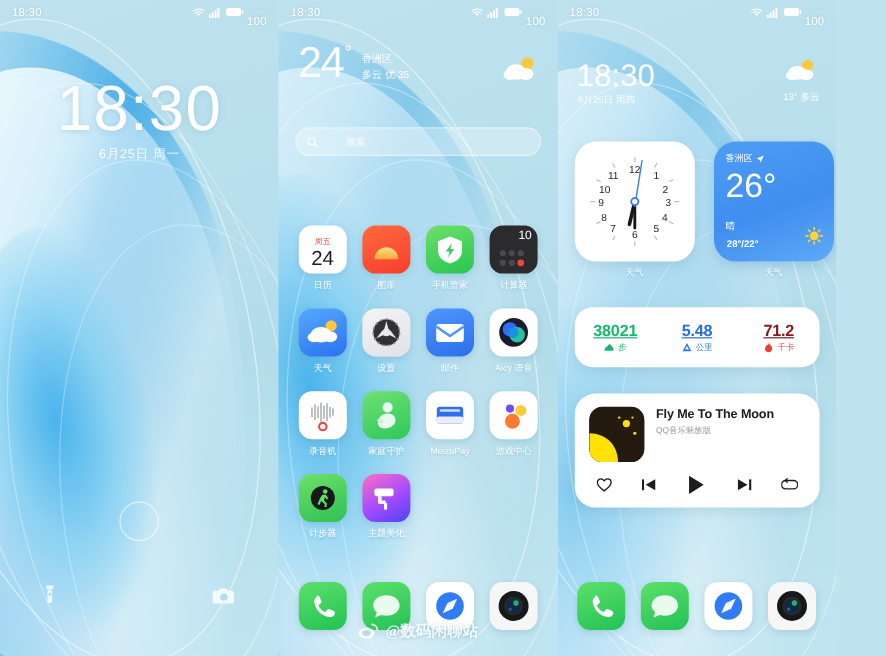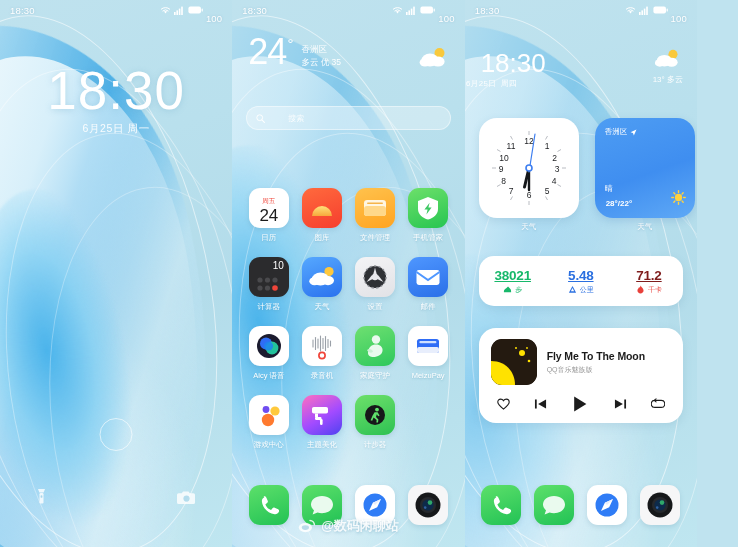--- a/index.html
+++ b/index.html
@@ -110,25 +110,26 @@
 
   .dock {
     position: absolute; bottom: 22px; left: 10px; right: 10px; z-index: 25;
     display: grid; grid-template-columns: repeat(4, 1fr); justify-items: center;
   }
   .watermark {
     position: absolute; bottom: 12px; left: 0; right: 0; z-index: 30;
     display: flex; align-items: center; justify-content: center; gap: 5px;
     color: rgba(255,255,255,.88); font-size: 13px; font-weight: 700;
     text-shadow: 0 1px 3px rgba(100,160,190,.5);
+    font-family: Liberation Serif, serif;
   }
 
   
   .p3-clock { position: absolute; top: 50px; left: 16px; color: #fff; font-size: 26px; font-weight: 300; line-height: 1; z-index: 20; }
-  .p3-date { position: absolute; top: 78px; left: 1px; color: rgba(255,255,255,.9); font-size: 8px; z-index: 20; font-family: Liberation Mono, monospace; }
+  .p3-date { position: absolute; top: 78px; left: 17px; color: rgba(255,255,255,.9); font-size: 8px; z-index: 20; }
   .p3-wx { position: absolute; top: 48px; right: 14px; z-index: 20; text-align: center; }
   .p3-wx-txt { color: rgba(255,255,255,.95); font-size: 8px; margin-top: 2px; }
 
   .w-row { position: absolute; left: 14px; right: 14px; z-index: 20; }
   .w-clockcard {
     width: 100px; height: 100px; border-radius: 18px; background: #fff;
     box-shadow: 0 3px 9px rgba(80,130,160,.18); position: relative;
   }
   .w-caption { text-align: center; color: #fff; font-size: 7.5px; margin-top: 4px; text-shadow: 0 1px 2px rgba(90,150,180,.4); }
   .w-weathercard {
@@ -147,21 +148,21 @@
     height: 50px; display: grid; grid-template-columns: repeat(3,1fr); align-items: center;
   }
   .stat { text-align: center; }
   .stat-val { font-size: 13.5px; font-weight: 700; letter-spacing: -.2px; text-decoration: underline; }
   .stat-sub { display: flex; align-items: center; justify-content: center; gap: 3px; font-size: 7px; margin-top: 2px; }
 
   .musiccard {
     border-radius: 17px; background: #fff; box-shadow: 0 3px 10px rgba(80,130,160,.16);
     padding: 11px 12px 10px;
   }
-  .mc-top { display: flex; align-items: center; gap: 10px; }
+  .mc-top { display: flex; align-items: flex-start; gap: 10px; }
   .mc-art {
     width: 46px; height: 46px; border-radius: 11px; background: #231a12;
     position: relative; overflow: hidden; flex: none;
   }
   .mc-title { font-size: 10.5px; font-weight: 700; color: #1b1b1b; letter-spacing: -.1px; }
   .mc-sub { font-size: 7px; color: #9a9a9a; margin-top: 3px; }
   .mc-ctrls { display: flex; align-items: center; justify-content: space-between; padding: 10px 6px 0; }
   .mc-ctrls svg { display: block; }
 </style>
 </head>
@@ -292,30 +293,20 @@
                 <linearGradient id="gsun" x1="0" y1="0" x2="0" y2="1">
                   <stop offset="0" stop-color="#ffe27a"></stop>
                   <stop offset="1" stop-color="#f7a83c"></stop>
                 </linearGradient>
               </defs>
           </svg>
         </div>
         <span class="app-label">图库</span>
       </div>
 
-      <div class="app">
-        <div class="icon-box" style="background:linear-gradient(160deg,#ffc24d,#ffa421);">
-          <svg width="40" height="40" viewBox="0 0 40 40">
-            <rect x="9" y="12" width="22" height="16" rx="3.2" fill="#fff6e2"></rect>
-            <rect x="9" y="18" width="22" height="10" rx="3" fill="#ffd88a"></rect>
-            <rect x="12" y="14.5" width="16" height="1.6" rx=".8" fill="#f5b44a"></rect>
-          </svg>
-        </div>
-        <span class="app-label">文件管理</span>
-      </div>
 
       <div class="app">
         <div class="icon-box" style="background:linear-gradient(160deg,#6de06a,#27c551);">
           <svg width="40" height="40" viewBox="0 0 40 40">
             <path d="M20 9 L30 13 V21 C30 26.5 25.5 30 20 31.6 C14.5 30 10 26.5 10 21 V13 Z" fill="#fff"></path>
             <path d="M21.6 14.8 L16.4 21.6 H19.6 L18.4 26.6 L23.6 19.4 H20.4 Z" fill="#3ec863"></path>
           </svg>
         </div>
         <span class="app-label">手机管家</span>
       </div>
@@ -436,42 +427,42 @@
           <svg width="40" height="40" viewBox="0 0 40 40">
             <circle cx="17" cy="14.5" r="3.4" fill="#6f4df0"></circle>
             <circle cx="26" cy="16" r="4.6" fill="#ffc93c"></circle>
             <circle cx="19" cy="25" r="6.2" fill="#ff7a2f"></circle>
           </svg>
         </div>
         <span class="app-label">游戏中心</span>
       </div>
 
       <div class="app">
-        <div class="icon-box" style="background:linear-gradient(150deg,#ff6fc0,#a24bff 55%,#4e42f0);">
-          <svg width="40" height="40" viewBox="0 0 40 40">
-            <rect x="10" y="12" width="16" height="6.5" rx="1.8" fill="#fff"></rect>
-            <rect x="13" y="18.5" width="3" height="4" fill="#fff"></rect>
-            <rect x="13" y="22" width="6.5" height="3" rx="1.2" fill="#fff"></rect>
-            <rect x="18" y="24" width="2.6" height="6" rx="1.2" fill="#fff"></rect>
-          </svg>
-        </div>
-        <span class="app-label">主题美化</span>
-      </div>
-
-      <div class="app">
         <div class="icon-box" style="background:linear-gradient(160deg,#6de06a,#2ec153);">
           <svg width="40" height="40" viewBox="0 0 40 40">
             <circle cx="20" cy="20" r="10" fill="#17181a"></circle>
             <g fill="#5ee06b">
               <circle cx="22" cy="14.6" r="1.9"></circle>
               <path d="M19.6 17.2 L22.6 17.2 L24.6 20.4 L23.2 21.2 L21.8 19.2 L21 22 L23.4 24.4 L23 27.6 L21.4 27.4 L21.6 25 L18.6 22.6 L17.2 25.8 L15.6 25.2 L17.6 20.4 Z"></path>
             </g>
           </svg>
         </div>
         <span class="app-label">计步器</span>
+      </div>
+
+      <div class="app">
+        <div class="icon-box" style="background:linear-gradient(150deg,#ff6fc0,#a24bff 55%,#4e42f0);">
+          <svg width="40" height="40" viewBox="0 0 40 40">
+            <rect x="10" y="12" width="16" height="6.5" rx="1.8" fill="#fff"></rect>
+            <rect x="13" y="18.5" width="3" height="4" fill="#fff"></rect>
+            <rect x="13" y="22" width="6.5" height="3" rx="1.2" fill="#fff"></rect>
+            <rect x="18" y="24" width="2.6" height="6" rx="1.2" fill="#fff"></rect>
+          </svg>
+        </div>
+        <span class="app-label">主题美化</span>
       </div>
     </div>
 
     <div class="dock">
       <div class="icon-box" style="background:linear-gradient(160deg,#5de06a,#22c255);">
         <svg width="40" height="40" viewBox="0 0 40 40">
           <path d="M14.6 11.5 c1.4-0.6 2.3 0.2 2.8 1.3 l1.3 2.9 c0.4 0.9 0.2 1.6-0.6 2.2 l-1.3 1 c-0.3 0.3-0.4 0.6-0.2 1 c1 2.2 2.7 3.9 4.9 4.9 c0.4 0.2 0.8 0.1 1-0.2 l1-1.3 c0.6-0.8 1.3-1 2.2-0.6 l2.9 1.3 c1.1 0.5 1.9 1.4 1.3 2.8 c-0.7 1.6-2.4 2.6-4.2 2.4 c-6.7-0.8-12-6-12.8-12.8 c-0.2-1.8 0.8-3.5 2.4-4.2 z" fill="#fff"></path>
         </svg>
       </div>
       <div class="icon-box" style="background:linear-gradient(160deg,#5de06a,#22c255);">
@@ -595,20 +586,21 @@
       </div>
 
       <div>
         <div class="w-weathercard">
           <div class="wc-loc">
             <span>香洲区</span>
             <svg width="7" height="7" viewBox="0 0 8 8">
                 <path d="M7.4 .6 L.6 3.6 L3.4 4.6 L4.4 7.4 Z" fill="#fff"></path>
               </svg>
           </div>
+          <div class="wc-temp">26°</div>
           <div class="wc-cond">晴</div>
           <div class="wc-range">28°/22°</div>
           <div class="wc-sun">
             <svg width="15" height="15" viewBox="0 0 16 16">
               <circle cx="8" cy="8" r="3.9" fill="#ffd23f"></circle>
               <g stroke="#ffd23f" stroke-width="1.5" stroke-linecap="round">
                 <line x1="8" y1="0.8" x2="8" y2="2.6"></line>
                   <line x1="8" y1="13.4" x2="8" y2="15.2"></line>
                 <line x1="0.8" y1="8" x2="2.6" y2="8"></line>
                   <line x1="13.4" y1="8" x2="15.2" y2="8"></line>

